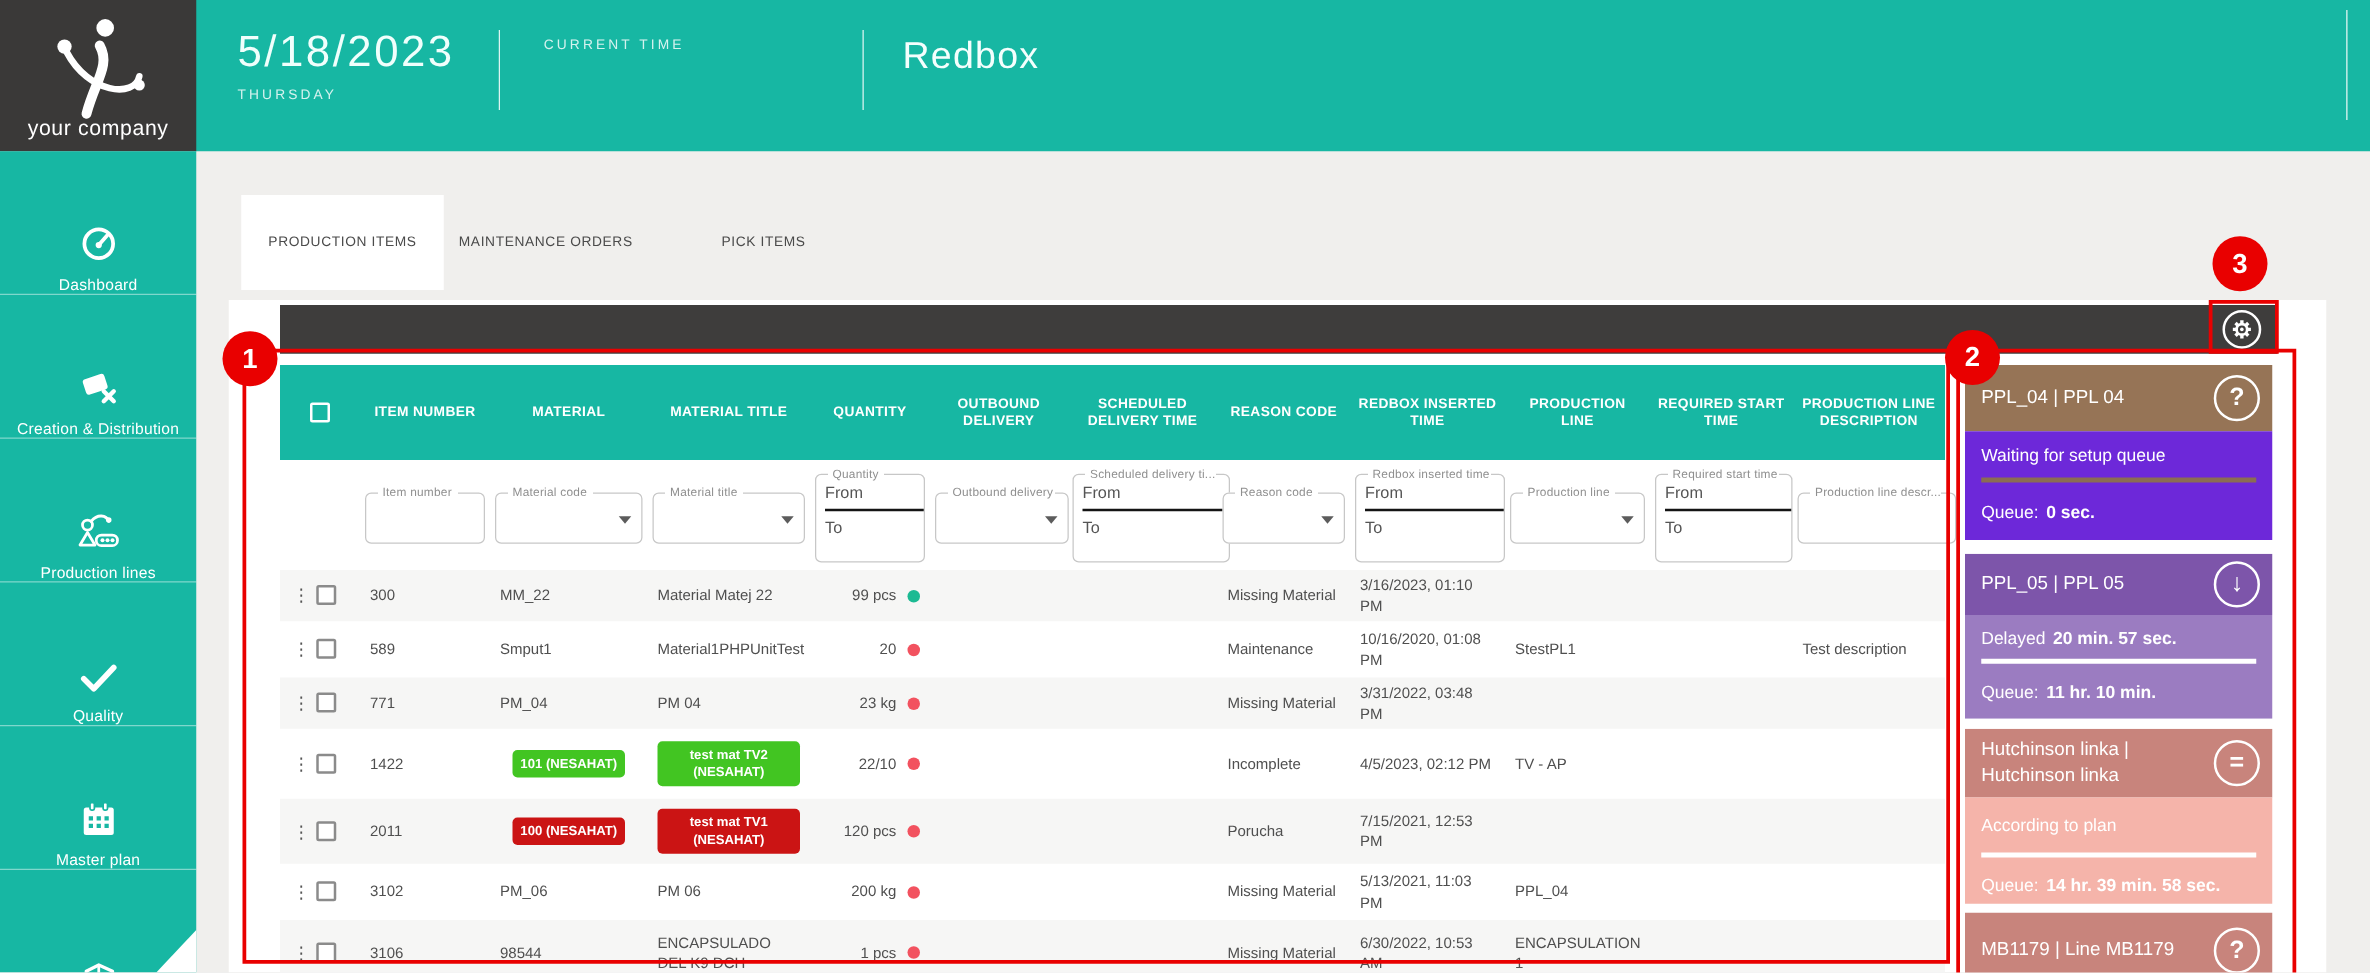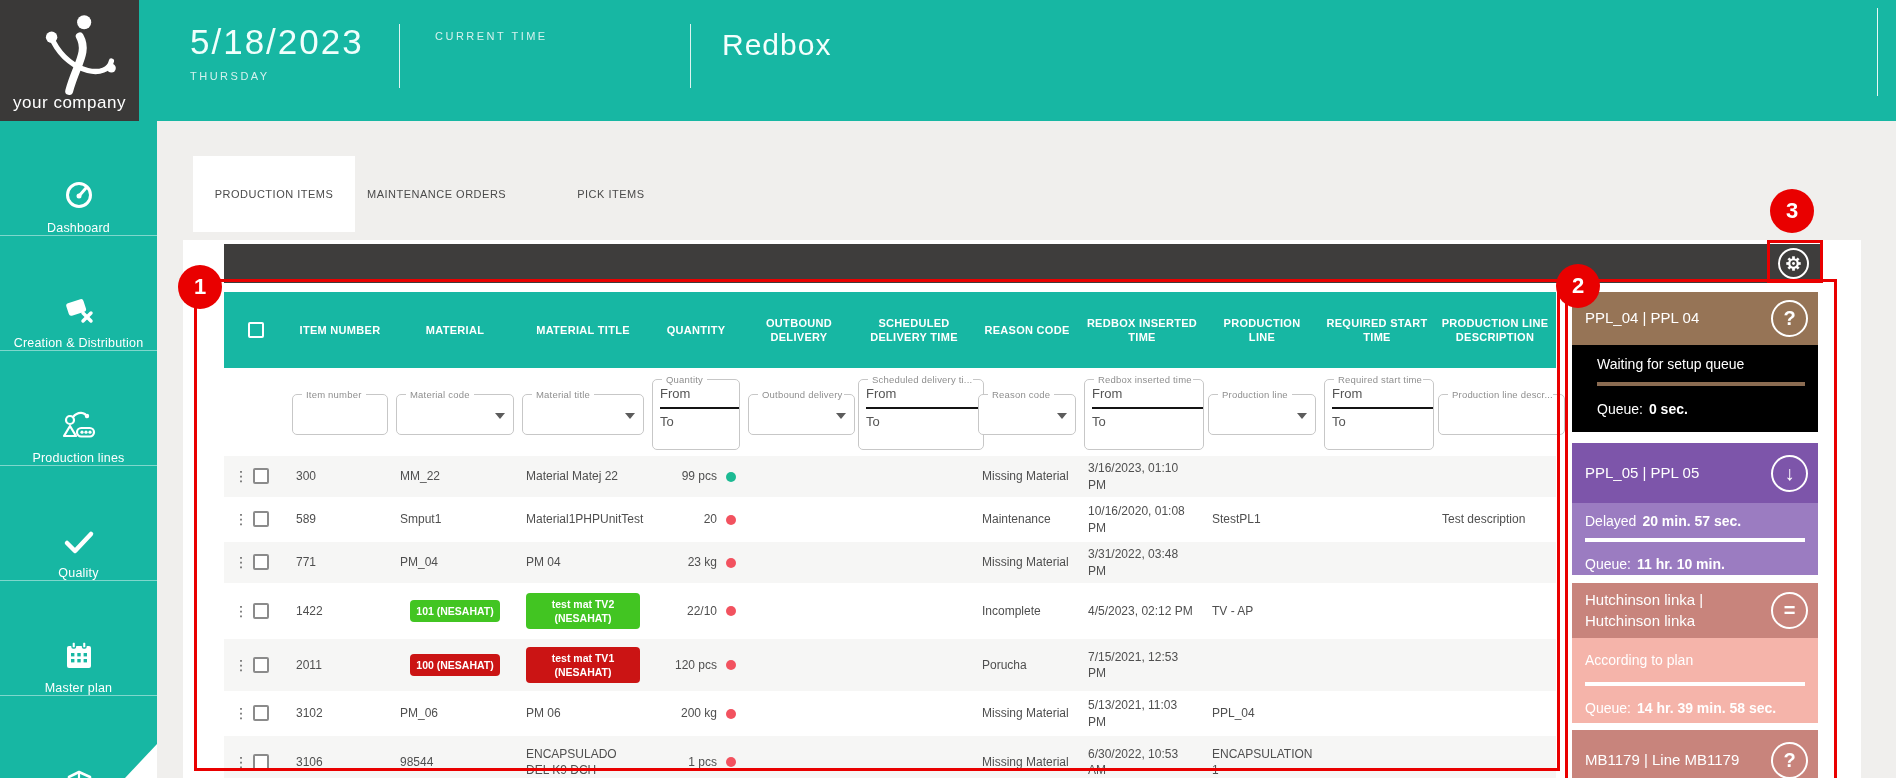--- a/index.html
+++ b/index.html
@@ -2,21 +2,21 @@
 <html><head>
 <meta charset="utf-8">
 <style>
   * { box-sizing: border-box; }
   html,body { margin:0; padding:0; }
   body { font-family:"Liberation Sans", sans-serif; background:#dfdedd; }
   .page { position:relative; width:1896px; height:778px; overflow:hidden; background:#f0efed; }
 
   
   .top-header { position:absolute; left:0; top:0; width:1896px; height:121px; background:#17b7a3; }
-  .logo-box { position:absolute; left:0; top:0; width:139px; height:121px; background:#3a3938;
+  .logo-box { position:absolute; left:0; top:0; width:157px; height:121px; background:#3a3938;
               display:flex; flex-direction:column; align-items:center; justify-content:flex-end; padding-bottom:8px; }
   .logo-box svg { position:absolute; top:10px; left:28px; }
   .logo-text { color:#fff; font-size:17px; letter-spacing:.5px; }
   .hdr-block { position:absolute; top:22px; color:#fff; }
   .hdr-big { font-size:35px; letter-spacing:2px; color:#f0fffc; font-weight:400; }
   .hdr-small { font-size:11px; letter-spacing:2.5px; margin-top:8px; color:rgba(255,255,255,.82); }
   .hdr-sep { position:absolute; top:24px; width:1px; height:64px; background:rgba(255,255,255,.85); }
   .app-title { position:absolute; left:722px; top:28px; font-size:30px; letter-spacing:1px; color:#f4fffd; }
   .hdr-edge-line { position:absolute; left:1877px; top:8px; width:1px; height:88px; background:rgba(255,255,255,.9); }
 
@@ -89,27 +89,27 @@
   
   .queue-panel { position:absolute; left:1572px; top:292px; width:246px; z-index:3; }
   .qcard { overflow:hidden; color:#fff; }
   .qhead { display:flex; align-items:center; justify-content:space-between; padding:0 10px 0 13px; }
   .qtitle { font-size:15px; line-height:1.35; max-width:168px; }
   .qicon { flex:none; width:37px; height:37px; border:2.5px solid #fff; border-radius:50%;
            display:flex; align-items:center; justify-content:center; font-size:20px; font-weight:bold; }
   .qrow { padding:0 13px; display:flex; align-items:center; font-size:14px; gap:6px; }
   .qbar { height:4px; margin:0 13px; }
   .qc1 { height:140px; margin-bottom:11px; } .qc1 .qhead { height:53px; }
-  .qc2 { height:132px; margin-bottom:8px; }  .qc2 .qhead { height:60px; }
+  .qc2 { height:132px; margin-bottom:8px; }  .qc2 .qhead { height:49px; }
   .qc3 { height:140px; margin-bottom:7px; }  .qc3 .qhead { height:55px; }
   .qc4 { height:100px; } .qc4 .qhead { height:60px; }
   .qc1 .qstatus { height:37px; } .qc1 .qqueue { height:46px; }
   .qc2 .qstatus { height:35px; } .qc2 .qqueue { height:44px; }
   .qc3 .qstatus { height:44px; } .qc3 .qqueue { height:44px; }
-  .t-brown .qhead { background:#967456; } .t-brown .qbody { background:#000000;padding-left:12px; } .t-brown .qbar { background:#8b6c52; }
+  .t-brown .qhead { background:#967456; } .t-brown .qbody { background:#6d28d9; } .t-brown .qbar { background:#8b6c52; }
   .t-purple .qhead { background:#7d55aa; } .t-purple .qbody { background:#9b7cc1; } .t-purple .qbar { background:#fff; }
   .t-salmon .qhead { background:#c8847c; } .t-salmon .qbody { background:#f5b4aa; } .t-salmon .qbar { background:#fff; }
 
   
   .ann-box { position:absolute; border:3px solid #e90000; z-index:50; pointer-events:none; }
   #ann1 { left:194px; top:279px; width:1366px; height:492px; }
   #ann2 { left:1565px; top:279px; width:272px; height:505px; }
   #ann3 { left:1767px; top:240px; width:56px; height:43px; }
   .ann-circle { position:absolute; z-index:51; width:44px; height:44px; border-radius:50%; background:#e90000;
                 color:#fff; display:flex; align-items:center; justify-content:center;

